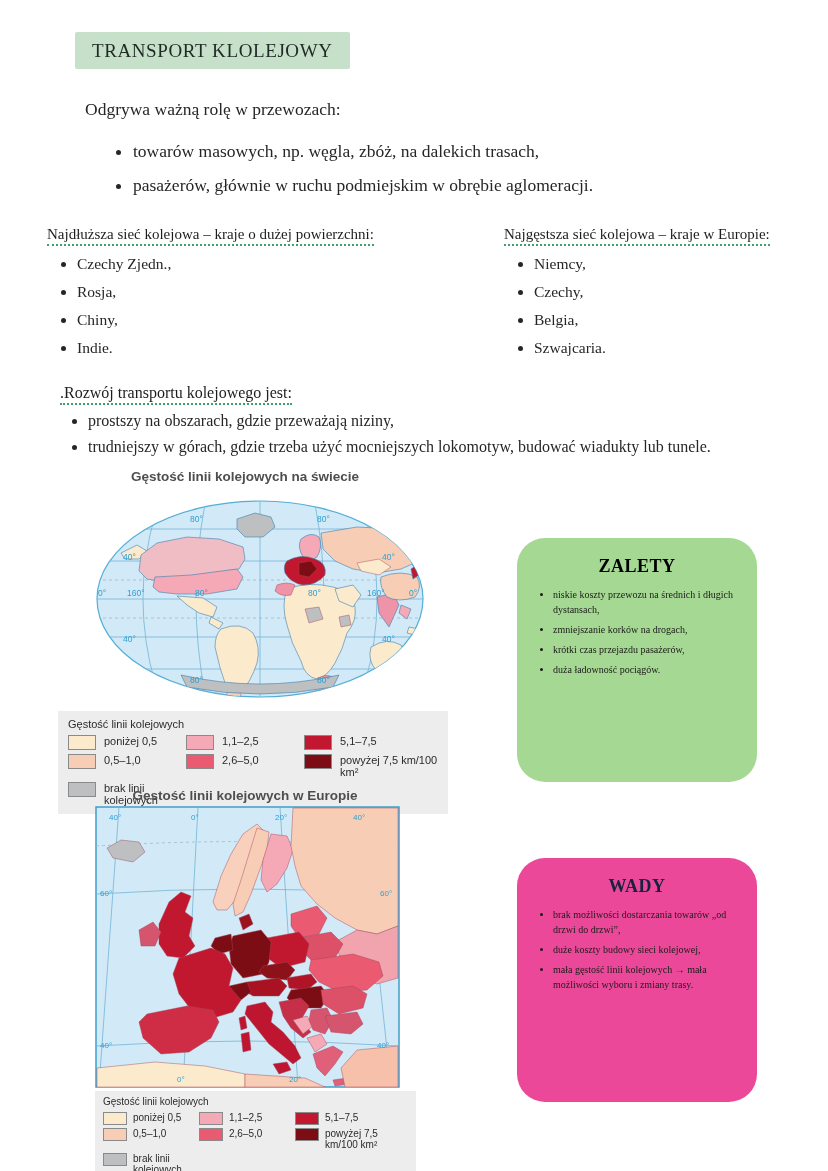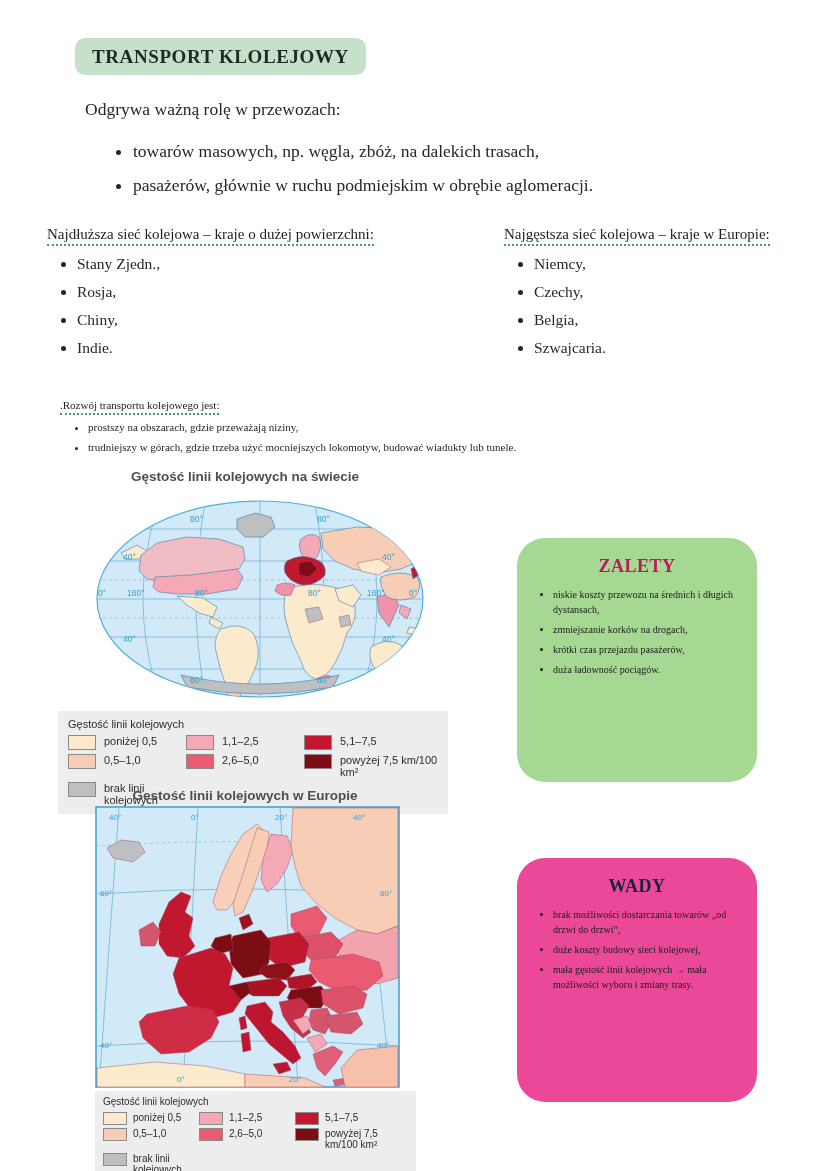--- a/index.html
+++ b/index.html
@@ -2,36 +2,36 @@
 <html><head>
 <meta charset="utf-8">
 <style>
   html,body{margin:0;padding:0;background:#ffffff;}
   .page{
     position:relative;width:828px;height:1171px;background:#ffffff;overflow:hidden;
     font-family:"Liberation Serif", serif;color:#262626;
   }
   
   .title-box{
-    position:absolute;left:75px;top:38px;padding:8px 17px 7px;
-    border-radius:10px;font-size:19px;font-weight:700;letter-spacing:.6px;color:#1f2a24;
+    position:absolute;left:75px;top:32px;padding:8px 17px 7px;
+    border-radius:2px;font-size:19px;font-weight:400;letter-spacing:.6px;color:#1f2a24;
   }
   
   .lead{position:absolute;left:85px;top:99px;font-size:17.5px;}
   .intro-list{position:absolute;left:97px;top:125px;margin:16px;padding-left:20px;}
   .intro-list li{font-size:17.5px;margin-bottom:13px;}
   
   .col{position:absolute;font-size:15px;}
   .col-left{left:47px;top:226px;width:440px;}
   .col-right{left:504px;top:226px;width:300px;}
   .dotted-heading{display:inline;border-bottom:2.5px dotted #3fa06a;padding-bottom:1.5px;color:#1d1d1d;}
   .col-list{margin:12px 0 0;padding-left:30px;}
   .col-list li{font-size:15.5px;margin-bottom:10px;}
   
-  .dev{position:absolute;left:60px;top:384px;width:740px;font-size:11px;margin-top:15px;}
+  .dev{position:absolute;left:60px;top:384px;width:740px;font-size:16px;}
   .dev-list{margin:10px 0 0;padding-left:28px;}
   .dev-list li{margin-bottom:8px;}
   
   .map-title{
     position:absolute;left:60px;width:370px;text-align:center;
     font-family:"Liberation Sans", sans-serif;font-weight:bold;font-size:13.5px;color:#4e4e4e;
   }
   .world-map{position:absolute;left:95px;top:497px;width:330px;height:205px;}
   .europe-map{position:absolute;left:95px;top:806px;width:305px;height:282px;}
   svg{display:block;}
@@ -48,21 +48,21 @@
   .legend-europe .legend-cell{gap:6px;}
   .swatch{width:26px;height:13px;border:1px solid #8a8a8a;flex:0 0 auto;}
   .legend-europe .swatch{width:22px;height:11px;}
   
   .round-box{
     position:absolute;left:517px;width:240px;height:244px;border-radius:28px;
     padding:14px 17px 0;box-sizing:border-box;
   }
   .adv-box{top:538px;}
   .dis-box{top:858px;}
-  .box-title{text-align:center;font-size:18px;font-weight:600;letter-spacing:.5px;margin:4px 0 10px;color:#be185d;}
+  .box-title{text-align:center;font-size:18px;font-weight:600;letter-spacing:.5px;margin:4px 0 10px;color:#000000;}
   .dis-box .box-title{color:#15233f;}
   .box-list{margin:0;padding-left:19px;}
   .box-list li{font-size:10px;line-height:1.5;margin-bottom:5px;color:#1b1b1b;}
   
   .ocean{fill:#d2eaf7;}
   .grat{stroke:#74b4d6;stroke-width:.8;fill:none;}
   .grat-dash{stroke:#9fb8c4;stroke-width:.8;stroke-dasharray:3 3;fill:none;}
   .gl{font-family:"Liberation Sans", sans-serif;fill:#2da0d4;}
   .land{stroke:#3d7fb0;stroke-width:.6;}
   .cty{stroke:#a1455a;stroke-width:.6;stroke-opacity:.75;}
@@ -79,21 +79,21 @@
 
   <div class="lead">Odgrywa ważną rolę w przewozach:</div>
   <ul class="intro-list">
     <li>towarów masowych, np. węgla, zbóż, na dalekich trasach,</li>
     <li>pasażerów, głównie w ruchu podmiejskim w obrębie aglomeracji.</li>
   </ul>
 
   <div class="col col-left">
     <span class="dotted-heading">Najdłuższa sieć kolejowa – kraje o dużej powierzchni:</span>
     <ul class="col-list">
-      <li>Stany Zjedn.,</li>
+      <li>Czechy Zjedn.,</li>
       <li>Rosja,</li>
       <li>Chiny,</li>
       <li>Indie.</li>
     </ul>
   </div>
 
   <div class="col col-right">
     <span class="dotted-heading">Najgęstsza sieć kolejowa –  kraje w Europie:</span>
     <ul class="col-list">
       <li>Niemcy,</li>

